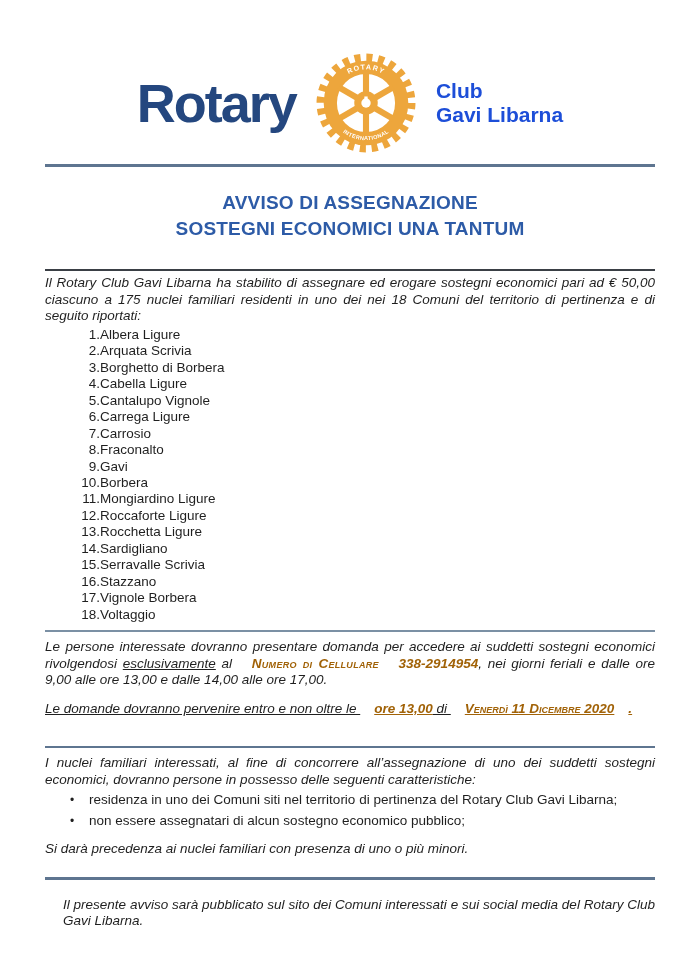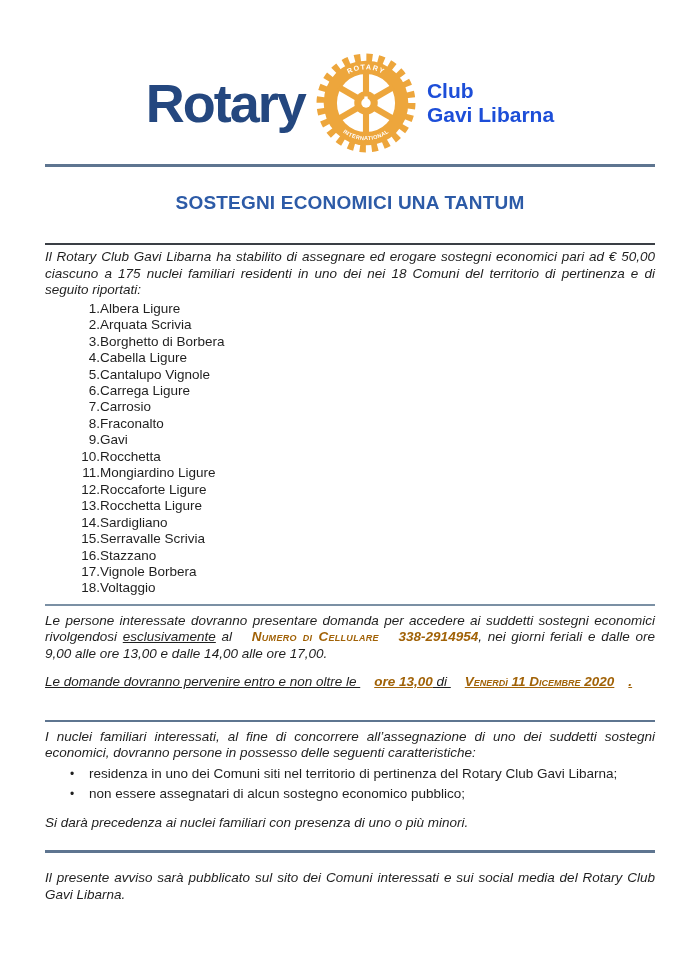--- a/index.html
+++ b/index.html
@@ -7,21 +7,21 @@
   body {
     width:693px; height:970px; overflow:hidden;
     font-family:"Liberation Sans","DejaVu Sans",sans-serif;
     color:#1f1f1f;
   }
   .page { width:693px; height:970px; padding:0 38px 0 45px; }
 
   
   .logo-row {
     display:flex; align-items:center; justify-content:center;
-    padding-top:52px; gap:10px;
+    padding-top:52px; gap:19px;
   }
   .wordmark {
     font-size:54px; font-weight:bold; color:#24477F;
     letter-spacing:-2px; line-height:1;
   }
   .wheel { width:102px; height:102px; flex:0 0 auto; }
   .club-name {
     font-size:21px; font-weight:bold; color:#1d4ed8; line-height:1.12;
   }
 
@@ -42,21 +42,21 @@
     margin-top:23px; text-align:center;
     color:#2D5BA7; font-weight:bold; font-size:19px; line-height:1.38;
     letter-spacing:.2px;
   }
 
   
   .para { font-size:13.5px; line-height:16.5px; text-align:justify;font-style:italic; }
   .mt4 { margin-top:4px; }
   .mt7 { margin-top:7px; }
   .mt12 { margin-top:12px; }
-  .mt17 { margin-top:17px; }
+  .mt17 { margin-top:17px;margin-left:18px; }
 
   ol.comuni { list-style:none; counter-reset:item; margin:2px 0 7px 0; padding-left:28px;text-align:right; }
   ol.comuni li { counter-increment:item; display:flex; line-height:16.45px; font-size:13.5px; }
   ol.comuni li::before { content:counter(item) "."; flex:0 0 27px; }
 
   .u { text-decoration:underline; }
   .blue-bold { color:#a16207; font-weight:bold;margin-left:14px; }
   .caps { font-variant:small-caps; }
   .phone-label { font-variant:small-caps; letter-spacing:.3px; }
 
@@ -98,20 +98,21 @@
     </svg>
     <div class="club-name">
       <div>Club</div>
       <div>Gavi Libarna</div>
     </div>
   </div>
 
   <hr class="divider thick div-logo">
 
   <div class="doc-title">
+    <div>AVVISO DI ASSEGNAZIONE</div>
     <div>SOSTEGNI ECONOMICI UNA TANTUM</div>
   </div>
 
   <hr class="divider dark div-title">
 
   <p class="para mt4">Il Rotary Club Gavi Libarna ha stabilito di assegnare ed erogare sostegni economici pari ad € 50,00 ciascuno a 175 nuclei familiari residenti in uno dei nei 18 Comuni del territorio di pertinenza e di seguito riportati:</p>
 
   <ol class="comuni">
     <li>
         <span>Albera Ligure</span>
@@ -134,21 +135,21 @@
     <li>
         <span>Carrosio</span>
       </li>
     <li>
         <span>Fraconalto</span>
       </li>
     <li>
         <span>Gavi</span>
       </li>
     <li>
-        <span>Rocchetta</span>
+        <span>Borbera</span>
       </li>
     <li>
         <span>Mongiardino Ligure</span>
       </li>
     <li>
         <span>Roccaforte Ligure</span>
       </li>
     <li>
         <span>Rocchetta Ligure</span>
       </li>

